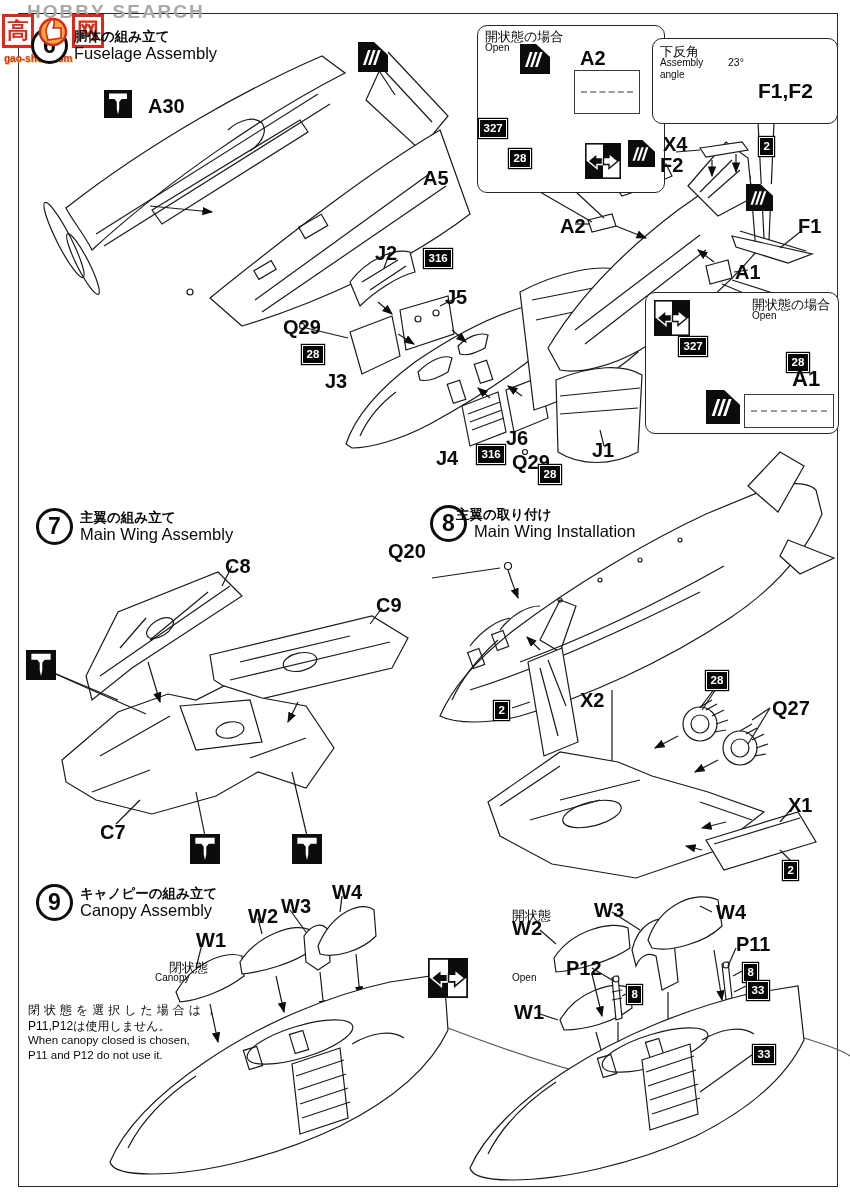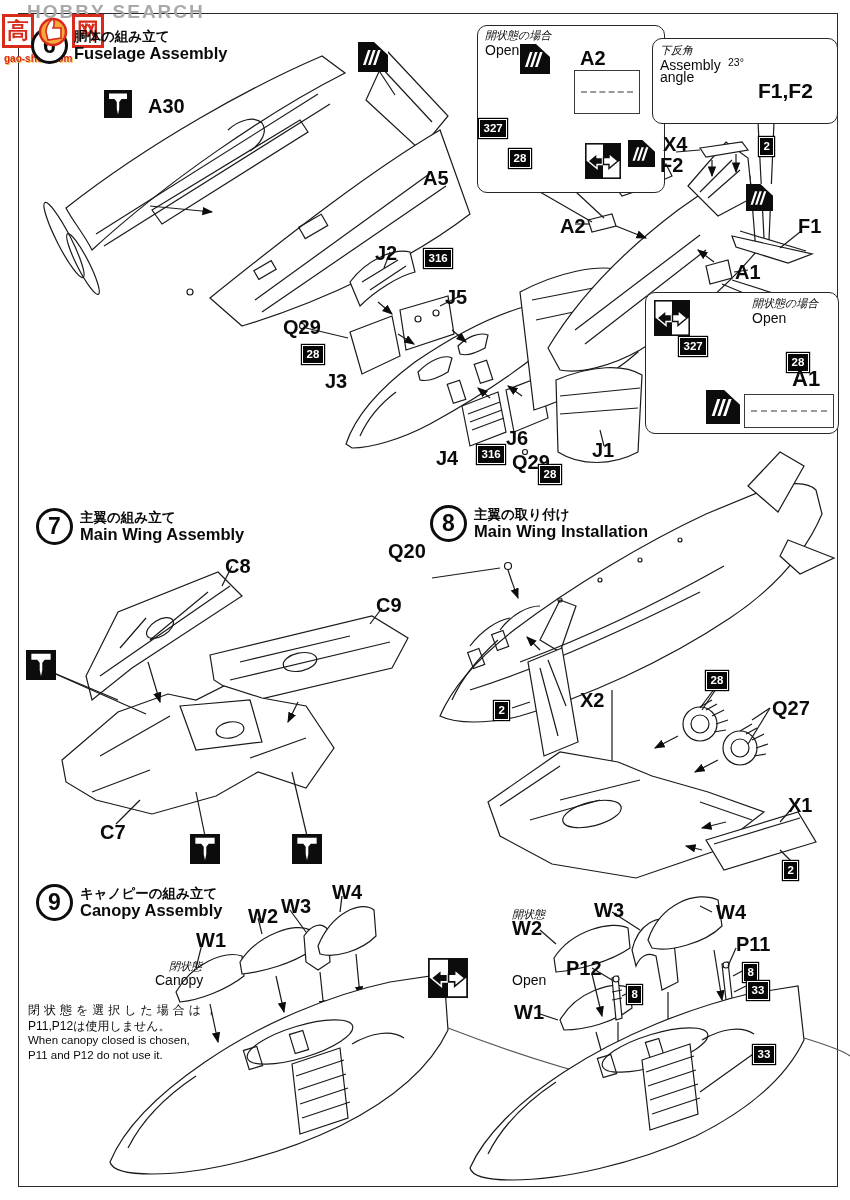--- a/index.html
+++ b/index.html
@@ -10,30 +10,30 @@
   .wm-brand{position:absolute;left:27px;top:1px;font-size:19px;font-weight:bold;letter-spacing:2px;color:#a9a9a9;}
   .wm{position:absolute;left:2px;top:14px;display:flex;align-items:center;gap:2px;}
   .wm-box{display:inline-block;border:3px solid #d92b1c;color:#d92b1c;font-weight:bold;font-size:22px;
           line-height:1;padding:3px 2px;background:#fff;}
   .wm-domain{position:absolute;left:4px;top:53px;color:#d92b1c;font-size:10px;font-weight:bold;
              text-shadow:1px 1px 0 #f7c64a;}
   
   .stepnum{position:absolute;width:31px;height:31px;border:3px solid #0d0d0d;border-radius:50%;background:#fff;
            display:flex;align-items:center;justify-content:center;font-weight:bold;font-size:23px;z-index:5;}
   .t-jp{position:absolute;font-size:13.5px;font-weight:bold;z-index:5;}
-  .t-en{position:absolute;font-size:16.5px;font-weight:bold;z-index:5;text-align:center;}
+  .t-en{position:absolute;font-size:16.5px;font-weight:normal;z-index:5;text-align:center;}
   
   .pl{position:absolute;font-weight:bold;font-size:20px;z-index:6;line-height:1;}
   
   .bdg{position:absolute;background:#060606;color:#fff;font-weight:bold;font-size:11.5px;line-height:1;
        padding:2.5px 3.5px;box-shadow:0 0 0 1px #fff,0 0 0 2.2px #000;z-index:6;}
   
   .obox{position:absolute;border:1.6px solid #262626;border-radius:10px;background:#fff;z-index:3;}
-  .s-jp{position:absolute;font-size:11px;z-index:6;line-height:1.25;font-style:italic;}
-  .s-en{position:absolute;font-size:14px;z-index:6;line-height:1.2;}
+  .s-jp{position:absolute;font-size:13px;z-index:6;line-height:1.25;}
+  .s-en{position:absolute;font-size:10px;z-index:6;line-height:1.2;}
   .deg{position:absolute;font-size:10.5px;z-index:6;}
   .dashbox{position:absolute;background:#fff;border:1.4px solid #3a3a3a;z-index:5;}
   .dashline{position:absolute;left:6px;right:6px;top:48%;border-top:2px dashed #9a9a9a;}
   .ic{position:absolute;z-index:6;}
   .art{position:absolute;left:0;top:0;z-index:2;}
   .note-line{position:absolute;font-size:11.5px;z-index:6;white-space:nowrap;}
   .note-jp1{letter-spacing:4px;font-size:12px;}
   .note-jp2{font-size:12px;text-align:right;}
 </style>
 </head>
@@ -348,21 +348,21 @@
 
   <div class="stepnum" style="left:36px;top:508px">
       <span>7</span>
     </div>
   <div class="t-jp" style="left:80px;top:509px">主翼の組み立て</div>
   <div class="t-en" style="left:80px;top:525px">Main Wing Assembly</div>
 
   <div class="stepnum" style="left:430px;top:505px">
       <span>8</span>
     </div>
-  <div class="t-jp" style="left:474px;top:506px">主翼の取り付け</div>
+  <div class="t-jp" style="left:456px;top:506px">主翼の取り付け</div>
   <div class="t-en" style="left:474px;top:522px">Main Wing Installation</div>
 
   <div class="stepnum" style="left:36px;top:884px">
       <span>9</span>
     </div>
   <div class="t-jp" style="left:80px;top:885px">キャノピーの組み立て</div>
   <div class="t-en" style="left:80px;top:901px">Canopy Assembly</div>
 
   <div class="obox" style="left:477px;top:25px;width:186px;height:166px"></div>
   <div class="s-jp" style="left:485px;top:29px">開状態の場合</div>

